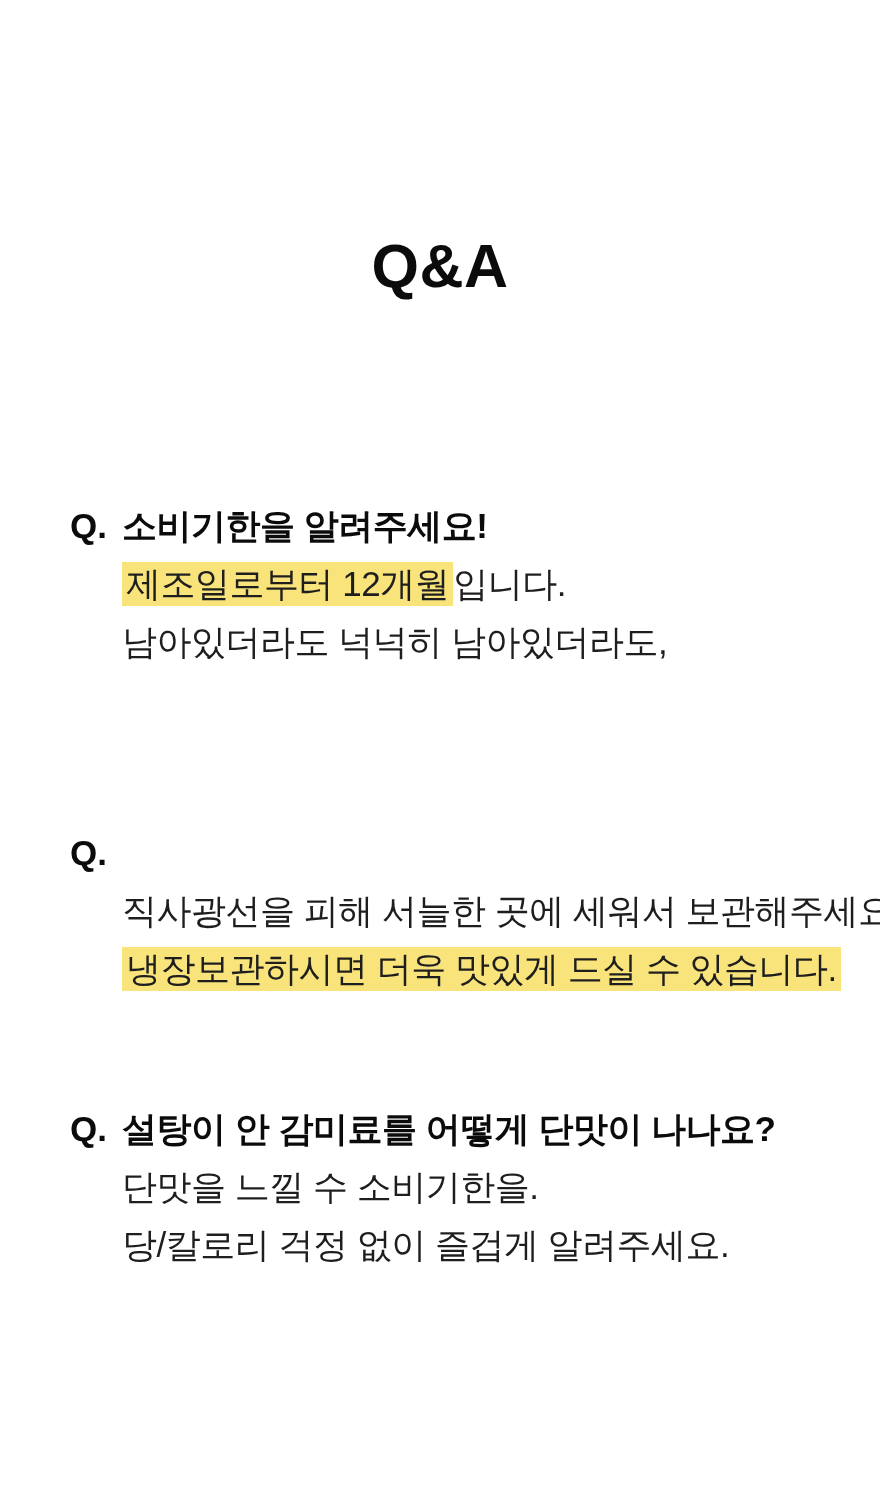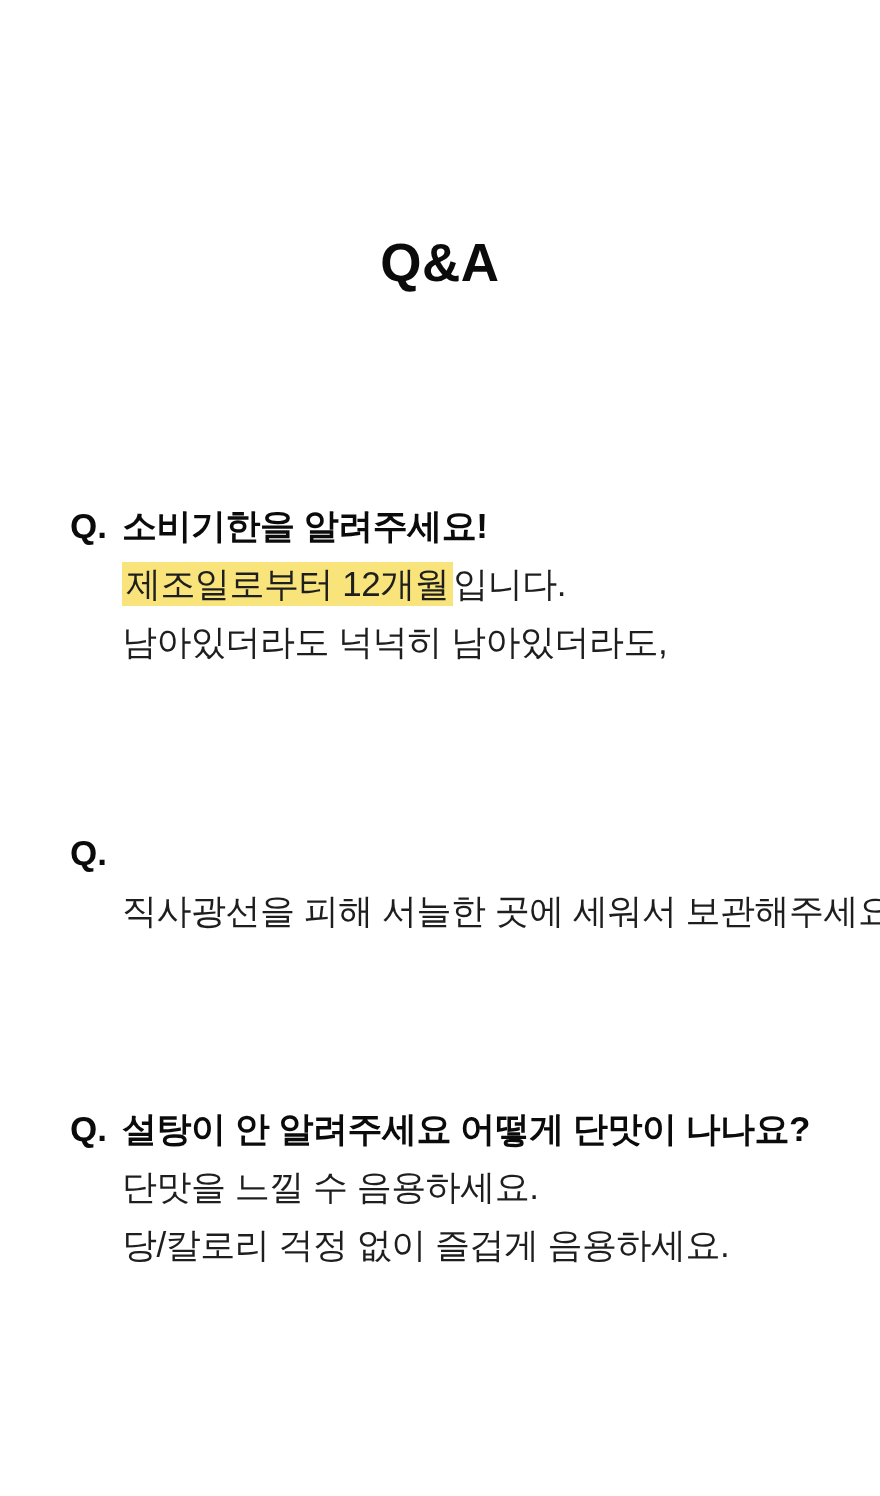--- a/index.html
+++ b/index.html
@@ -21,21 +21,21 @@
     background: var(--bg);
     overflow: hidden;
   }
   .title {
     position: absolute;
     top: 236px;
     left: 0;
     width: 100%;
     margin: 0;
     text-align: center;
-    font-size: 53px;
+    font-size: 61px;
     line-height: 1;
     font-weight: 800;
     letter-spacing: 0.5px;
     color: var(--q-color);
   }
   .qa-list {
     position: absolute;
     left: 70px;
     top: 0;
     width: 760px;
@@ -97,27 +97,28 @@
           <p class="answer-line"><span class="seg">남아있더라도 넉넉히 남아있더라도,</span></p>
         </div>
   </section>
 
   <section class="qa-block">
     <div class="q-row">
       <span class="q-mark">Q.</span>
     </div>
     <div class="answers">
           <p class="answer-line"><span class="seg">직사광선을 피해 서늘한 곳에 세워서 보관해주세요.</span></p>
+          <p class="answer-line"><span class="seg hl">냉장보관하시면 더욱 맛있게 드실 수 있습니다.</span></p>
         </div>
   </section>
 
   <section class="qa-block">
     <div class="q-row">
       <span class="q-mark">Q.</span>
-      <h2 class="q-text">설탕이 안 알려주세요 어떻게 단맛이 나나요?</h2>
+      <h2 class="q-text">설탕이 안 감미료를 어떻게 단맛이 나나요?</h2>
     </div>
     <div class="answers">
-          <p class="answer-line"><span class="seg">단맛을 느낄 수 음용하세요.</span></p>
-          <p class="answer-line"><span class="seg">당/칼로리 걱정 없이 즐겁게 음용하세요.</span></p>
+          <p class="answer-line"><span class="seg">단맛을 느낄 수 소비기한을.</span></p>
+          <p class="answer-line"><span class="seg">당/칼로리 걱정 없이 즐겁게 알려주세요.</span></p>
         </div>
   </section>
 </main>
 </div>
 
 </body></html>

